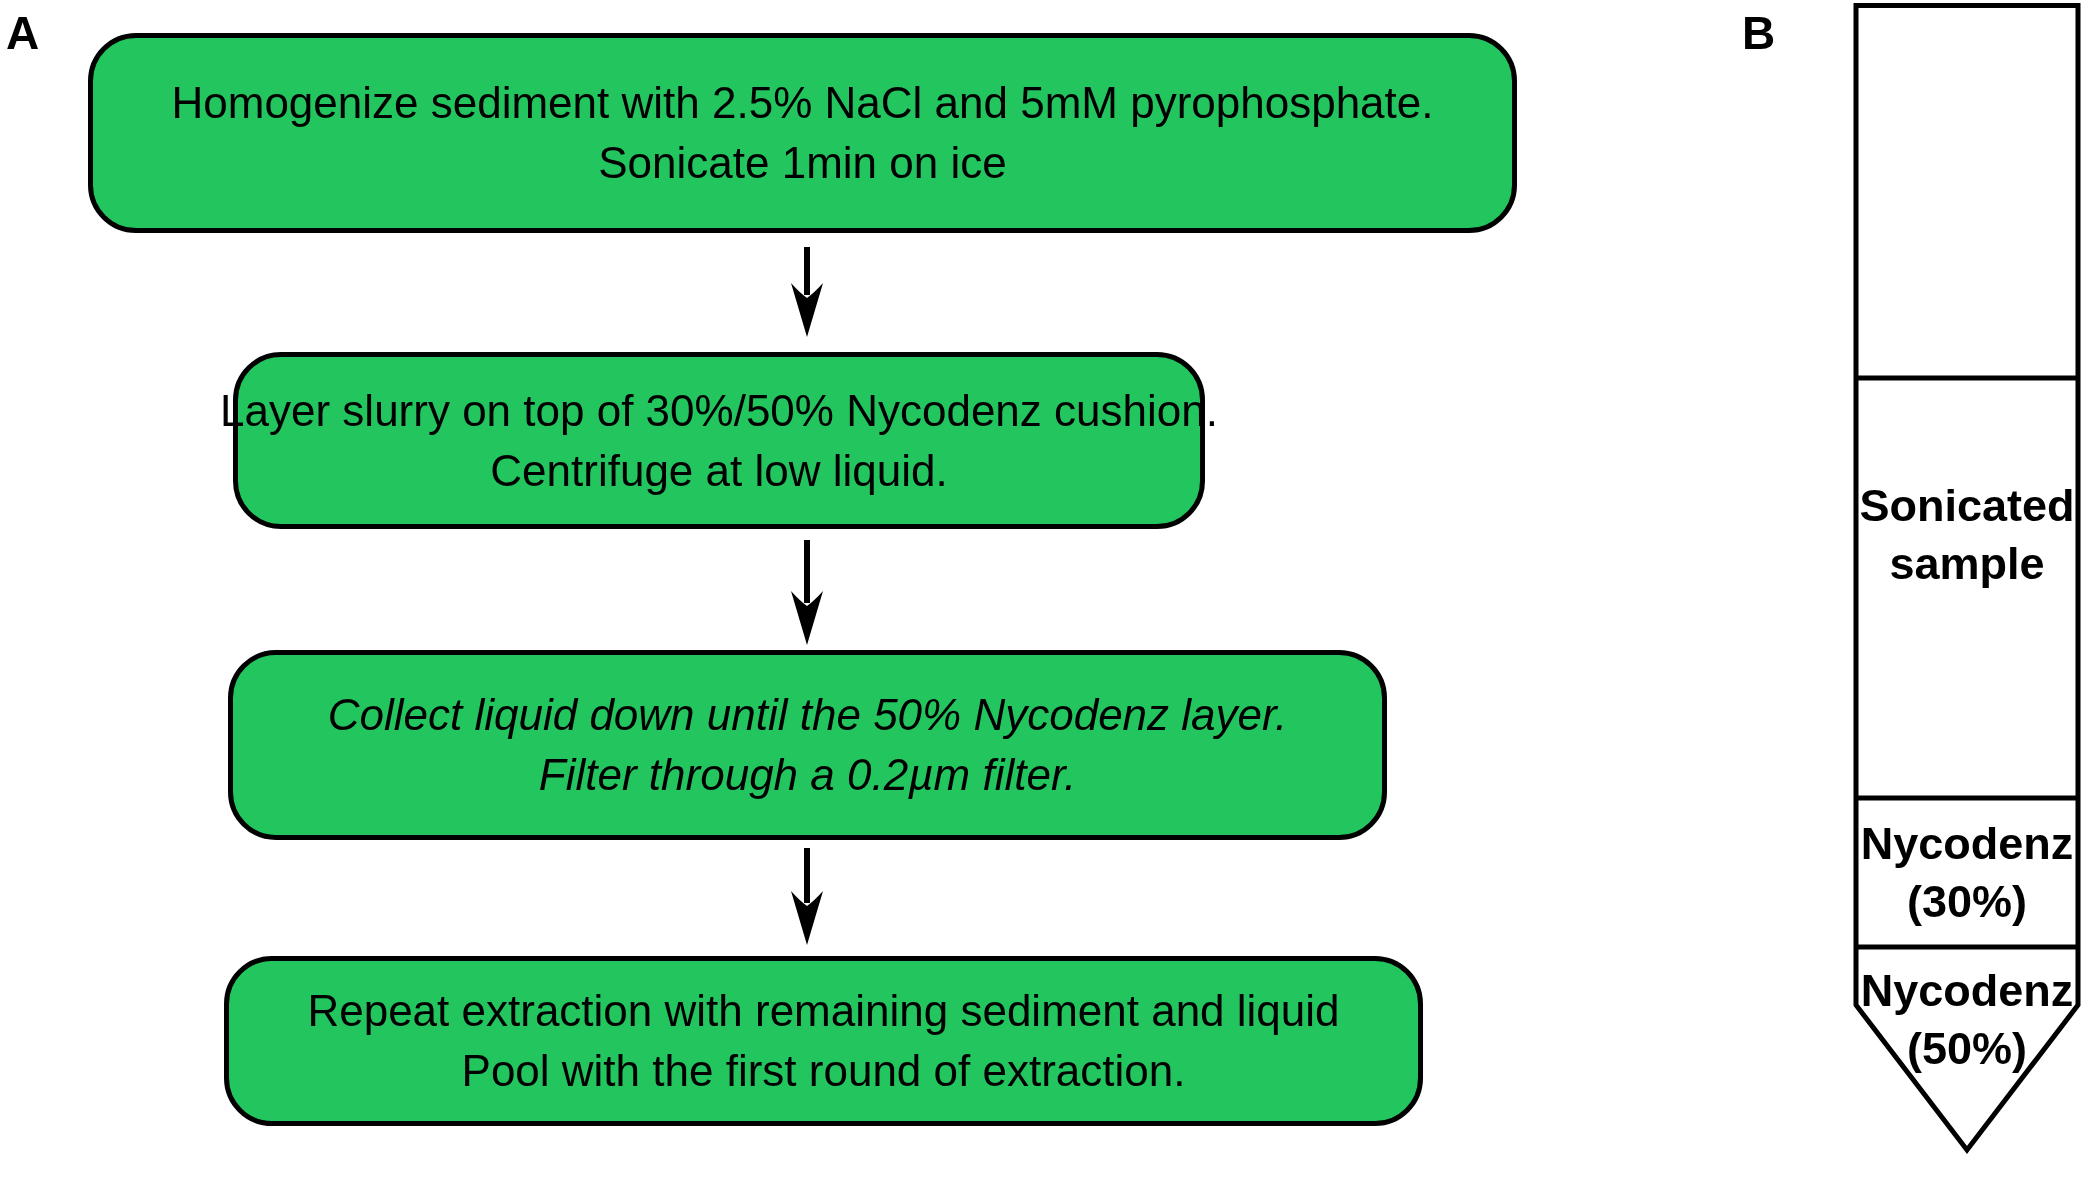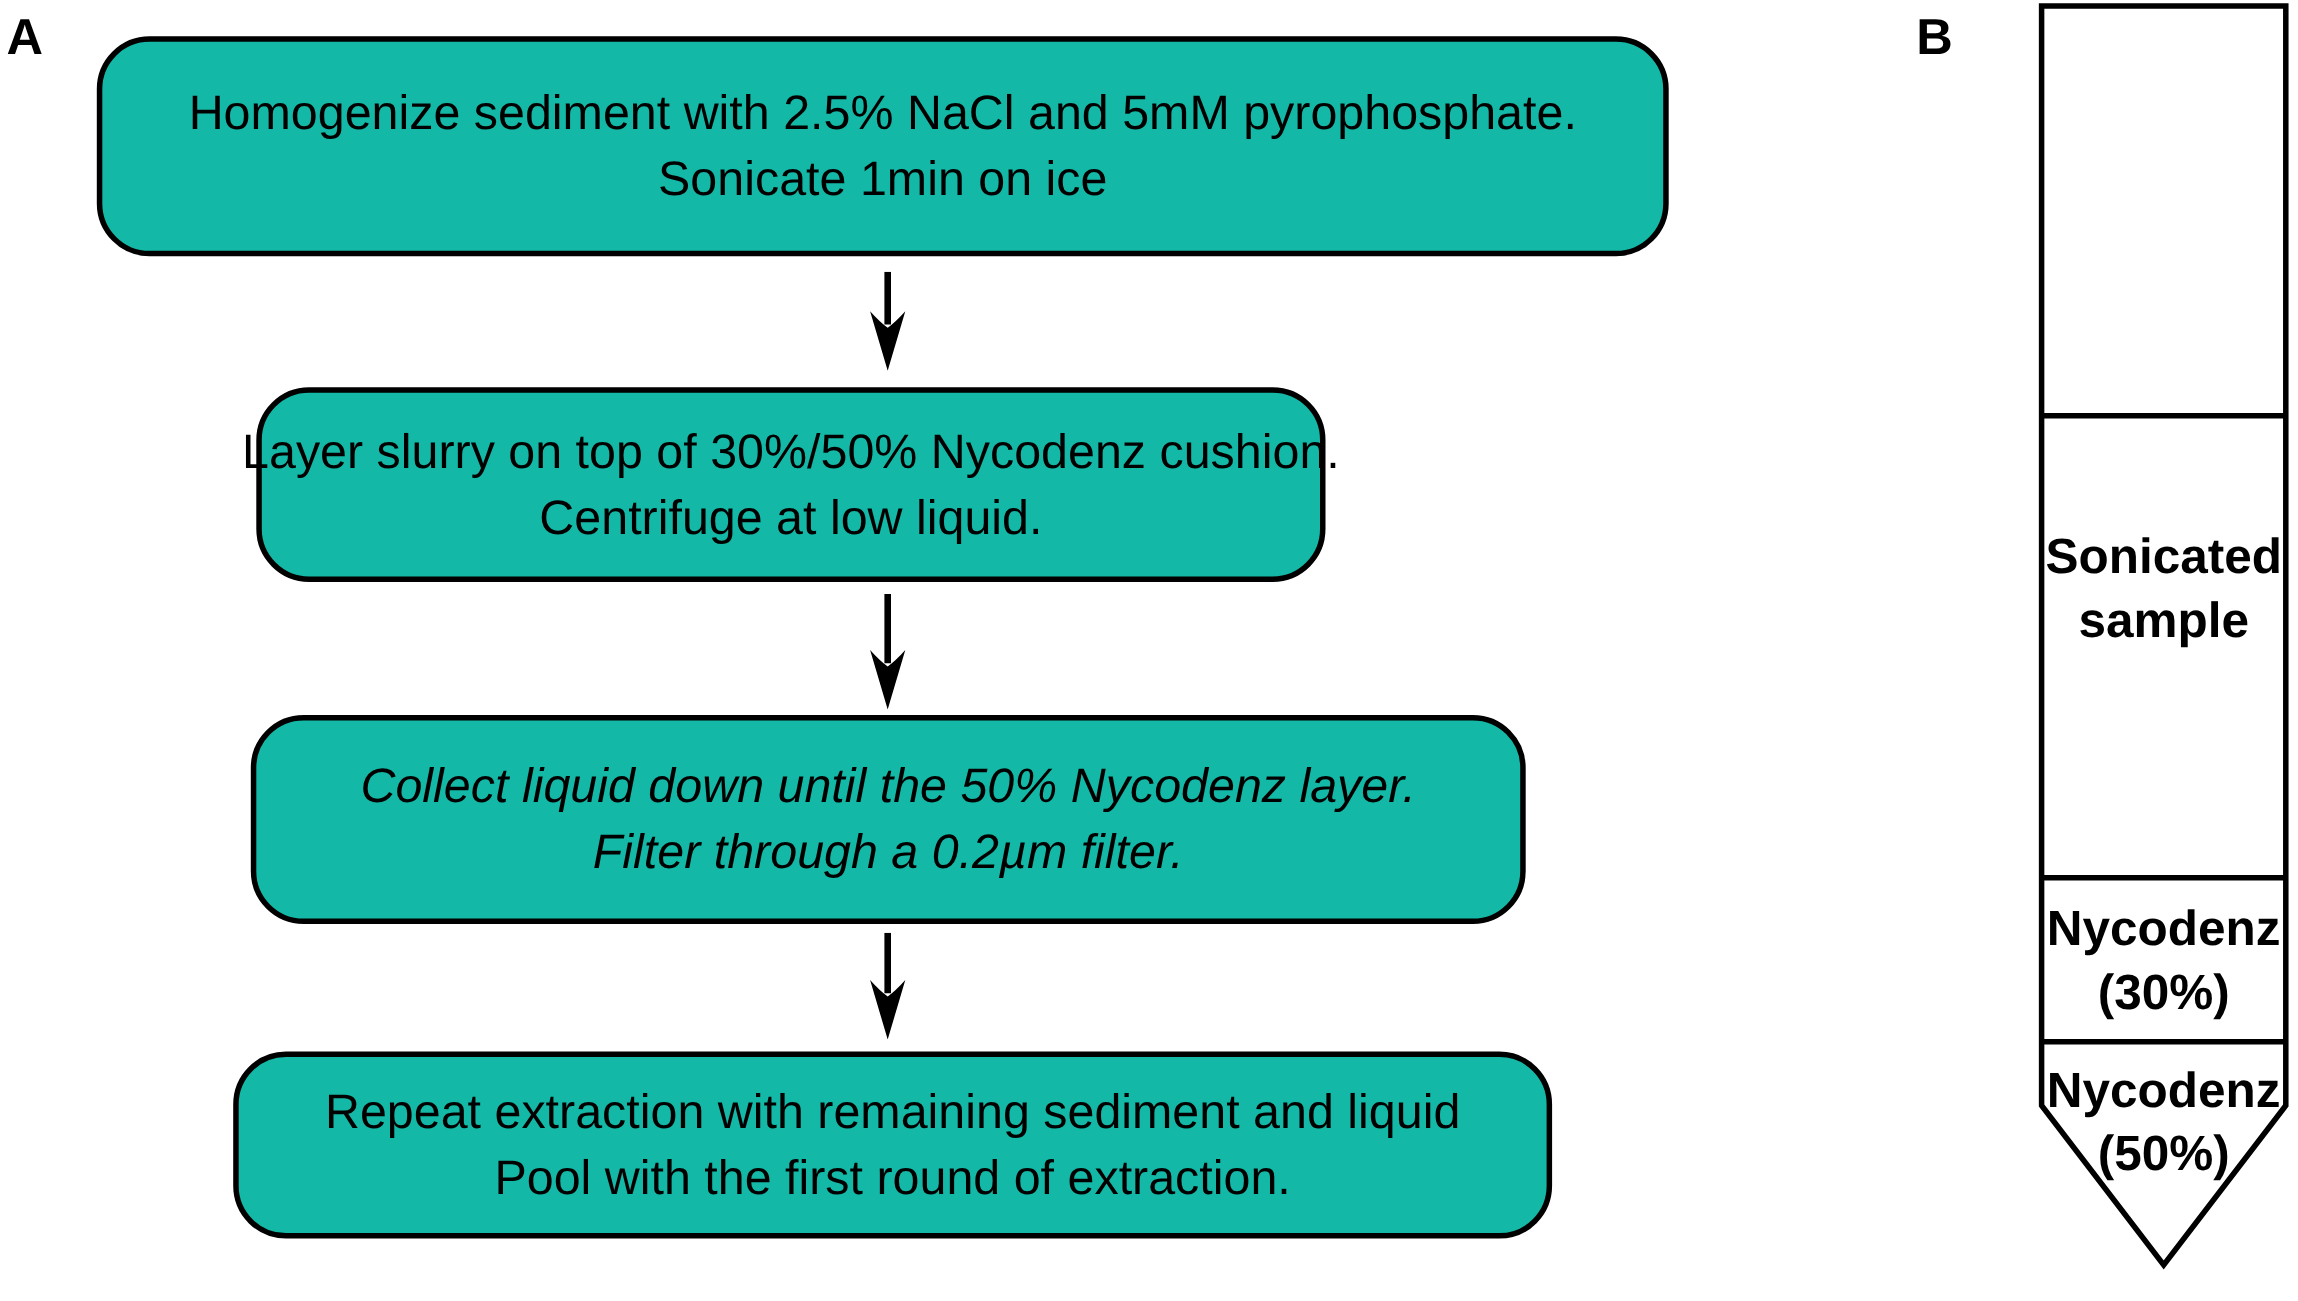--- a/index.html
+++ b/index.html
@@ -16,21 +16,21 @@
     font-size:46px;
     font-weight:bold;
     color:#000;
     line-height:1;
   }
   .flow-box{
     position:absolute;
     box-sizing:border-box;
     border:5px solid #000;
     border-radius:48px;
-    background:#14b8a6;
+    background:#22c55e;
     display:flex;
     flex-direction:column;
     align-items:center;
     justify-content:center;
   }
   .flow-box .box-line{
     display:block;
     font-size:44px;
     line-height:60px;
     color:#000;
@@ -56,21 +56,21 @@
     font-size:45px;
     line-height:58px;
     color:#000;
     white-space:nowrap;
     font-weight:bold;
   }
   
   #box-step-1{left:88px;  top:33px;  width:1429px; height:200px;}
   #box-step-2{left:233px; top:352px; width:972px; height:177px;}
   #box-step-3{left:228px; top:650px; width:1159px; height:190px;font-style:italic;}
-  #box-step-4{left:212px; top:956px; width:1199px; height:170px;}
+  #box-step-4{left:224px; top:956px; width:1199px; height:170px;}
   #arrow-1{left:785px; top:247px;}
   #arrow-2{left:785px; top:540px;}
   #arrow-3{left:785px; top:848px;}
   #label-a{left:6px;    top:10px;}
   #label-b{left:1742px; top:10px;}
   #tube-label-sample{top:477px;}
   #tube-label-n30{top:815px;}
   #tube-label-n50{top:962px;}
 </style>
 </head>

